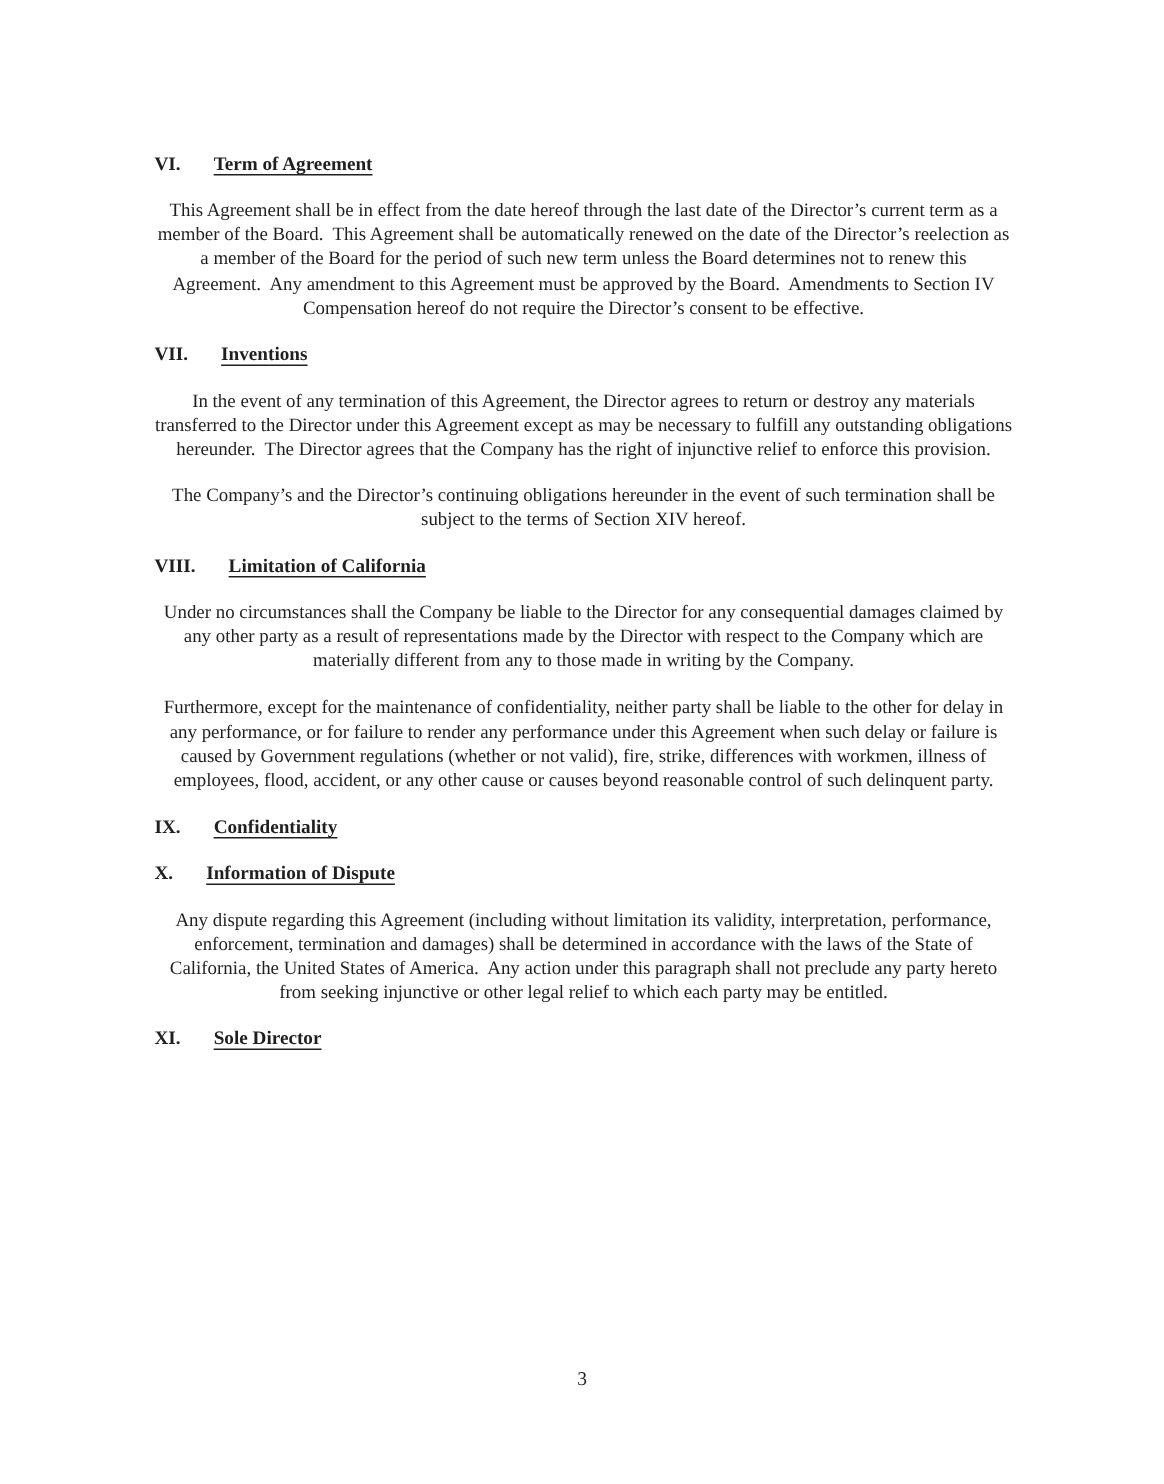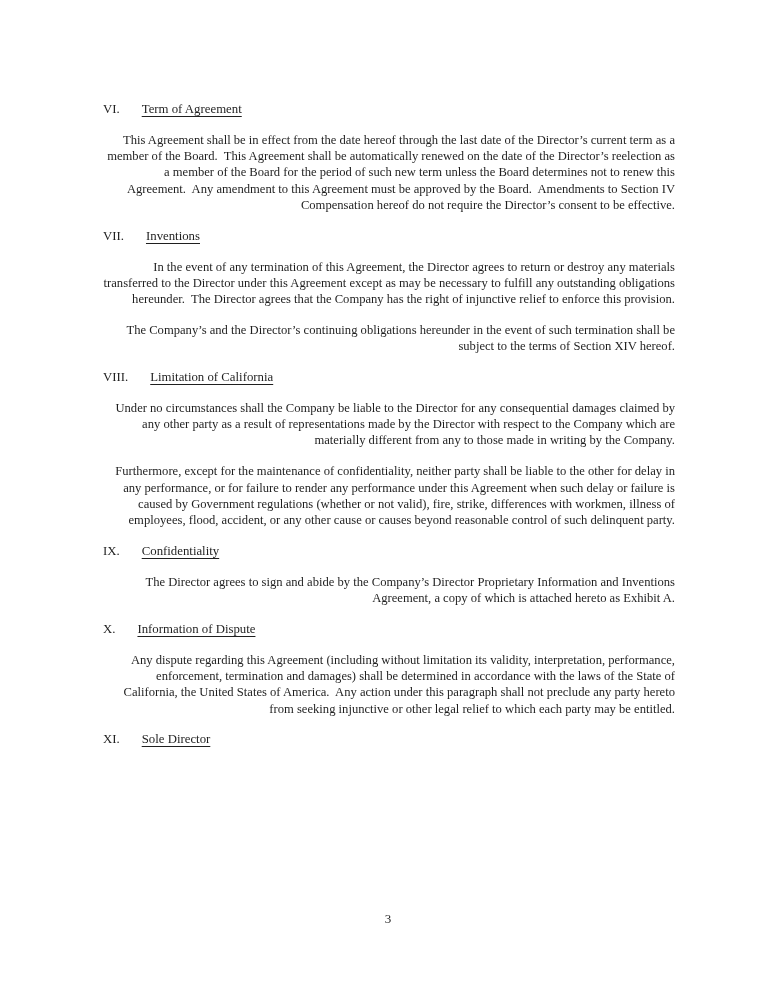--- a/index.html
+++ b/index.html
@@ -16,37 +16,37 @@
     padding: 101px 101px 0 103px;
     font-family: "Liberation Serif", "DejaVu Serif", serif;
     font-size: 12.6px;
     line-height: 16.3px;
     color: #1f1f1f;
     overflow: hidden;
   }
   .section { margin: 0; }
   .heading {
     margin: 0 0 14.5px 0;
-    font-weight: 400;
+    font-weight: 700;
     font-size: 12.8px;
     line-height: 16.3px;
   }
   .numeral {
     display: inline-block;
     margin-right: 22px;
   }
   .title {
     text-decoration: underline;
     text-decoration-thickness: 1px;
     text-underline-offset: 2.5px;
   }
   .para {
     margin: 0 0 14.5px 0;
     white-space: pre-wrap;
-    text-align: right;
+    text-align: center;
   }
   .page-number {
     position: absolute;
     top: 911px;
     left: 0;
     width: 100%;
     text-align: center;
     font-size: 13px;
     line-height: 16.3px;
   }
@@ -76,21 +76,20 @@
       <span class="numeral">VIII.</span><span class="title">Limitation of California</span>
     </h2>
     <p class="para">Under no circumstances shall the Company be liable to the Director for any consequential damages claimed by any other party as a result of representations made by the Director with respect to the Company which are materially different from any to those made in writing by the Company.</p>
     <p class="para">Furthermore, except for the maintenance of confidentiality, neither party shall be liable to the other for delay in any performance, or for failure to render any performance under this Agreement when such delay or failure is caused by Government regulations (whether or not valid), fire, strike, differences with workmen, illness of employees, flood, accident, or any other cause or causes beyond reasonable control of such delinquent party.</p>
   </div>
 
   <div class="section">
     <h2 class="heading">
       <span class="numeral">IX.</span><span class="title">Confidentiality</span>
     </h2>
-    <p class="para">The Director agrees to sign and abide by the Company’s Director Proprietary Information and Inventions Agreement, a copy of which is attached hereto as Exhibit A.</p>
   </div>
 
   <div class="section">
     <h2 class="heading">
       <span class="numeral">X.</span><span class="title">Information of Dispute</span>
     </h2>
     <p class="para">Any dispute regarding this Agreement (including without limitation its validity, interpretation, performance, enforcement, termination and damages) shall be determined in accordance with the laws of the State of California, the United States of America.  Any action under this paragraph shall not preclude any party hereto from seeking injunctive or other legal relief to which each party may be entitled.</p>
   </div>
 
   <div class="section">

